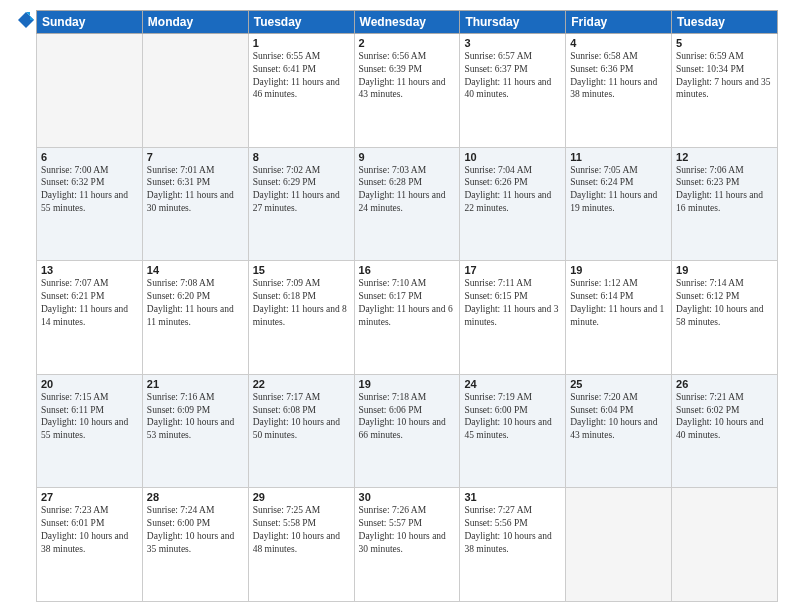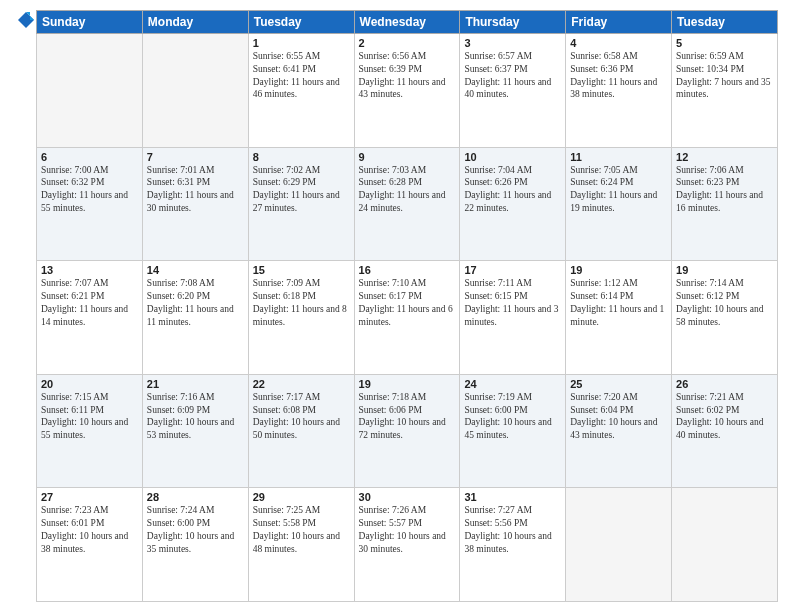--- a/index.html
+++ b/index.html
@@ -319,21 +319,21 @@
               <div>Sunrise: 7:17 AM</div>
               <div>Sunset: 6:08 PM</div>
               <div>Daylight: 10 hours and 50 minutes.</div>
             </div>
           </td>
           <td>
             <span class="day-num">19</span>
             <div class="day-info">
               <div>Sunrise: 7:18 AM</div>
               <div>Sunset: 6:06 PM</div>
-              <div>Daylight: 10 hours and 72 minutes.</div>
+              <div>Daylight: 10 hours and 66 minutes.</div>
             </div>
           </td>
           <td>
             <span class="day-num">24</span>
             <div class="day-info">
               <div>Sunrise: 7:19 AM</div>
               <div>Sunset: 6:00 PM</div>
               <div>Daylight: 10 hours and 45 minutes.</div>
             </div>
           </td>

